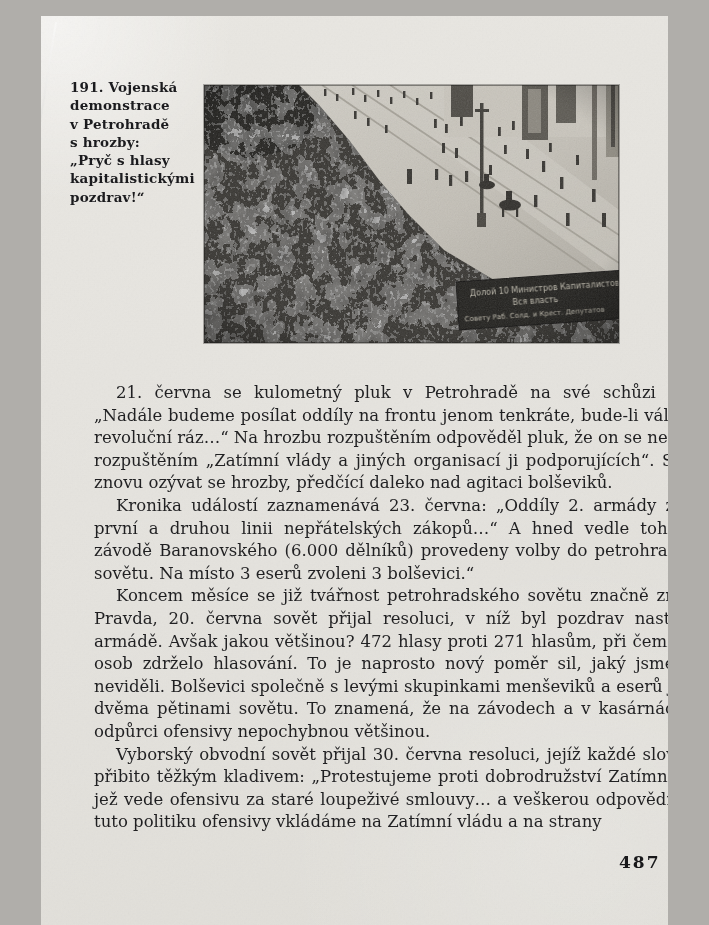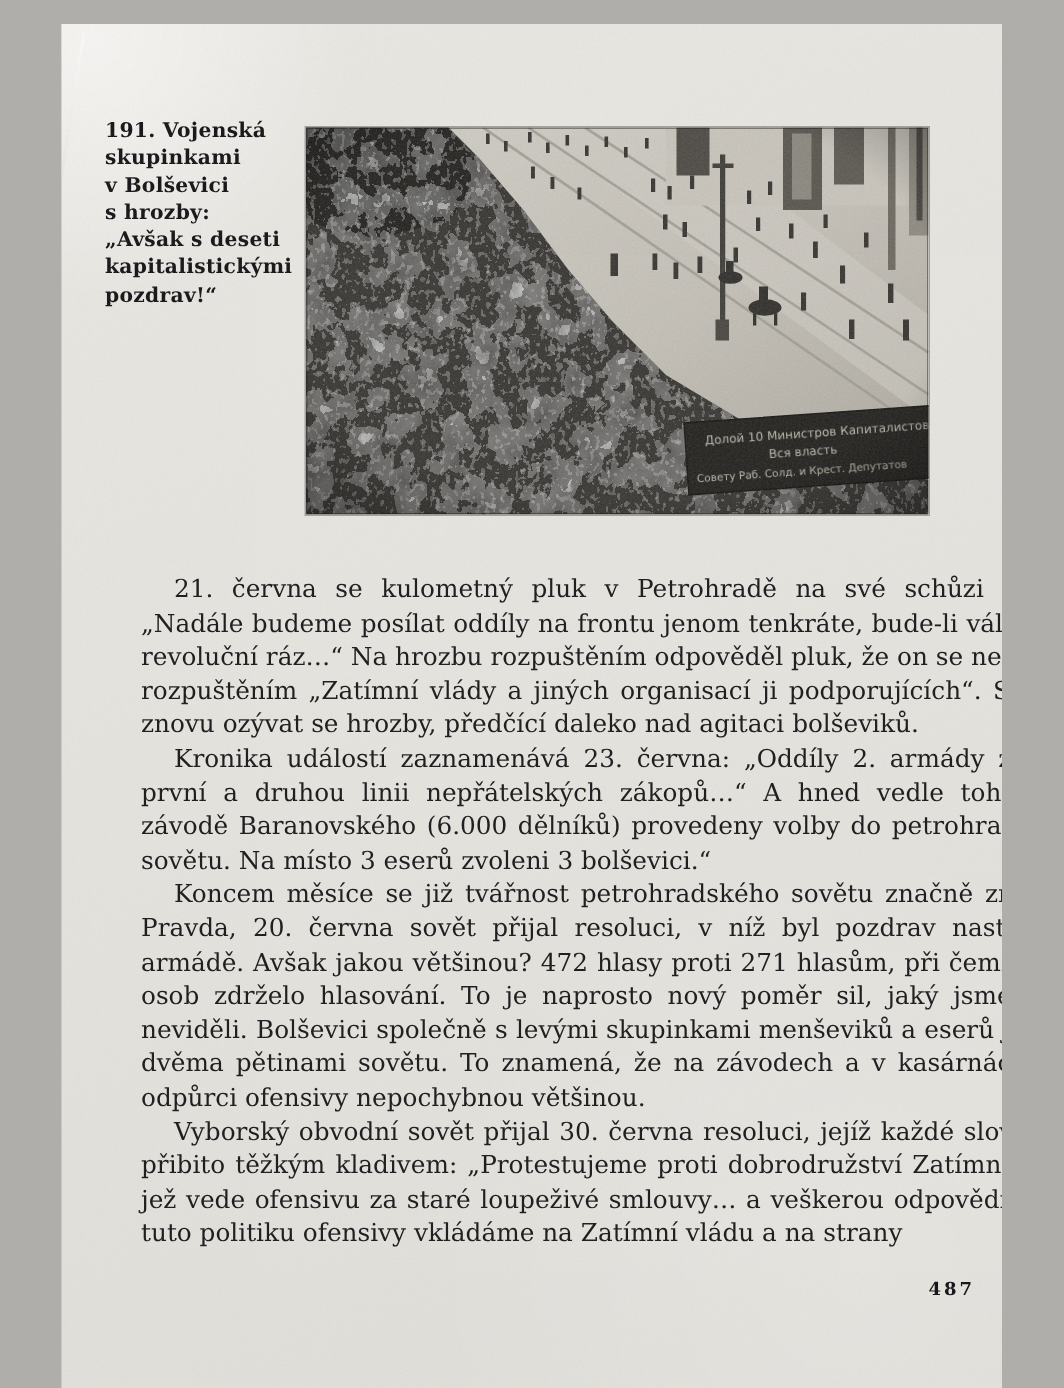--- a/index.html
+++ b/index.html
@@ -32,39 +32,39 @@
   }
   .photo svg{display:block;}
   .body-text{
     position:absolute;left:53px;top:366px;width:633px;
     font-size:16.5px;line-height:22.6px;
     text-align:justify;
   }
   .body-text p{margin:0;text-indent:22px;}
   .page-number{
     position:absolute;left:578px;top:836px;
-    font-size:12px;font-weight:bold;letter-spacing:2px;color:#141416;
+    font-size:17px;font-weight:bold;letter-spacing:2px;color:#141416;
   }
   .paper-grain{
     position:absolute;left:0;top:0;pointer-events:none;
   }
 </style>
 </head>
 <body>
 
 <div class="page">
 
   <div class="crease"></div>
 
   <aside class="caption">
     <div>191. Vojenská</div>
-    <div>skupinkami</div>
-    <div>v Bolševici</div>
+    <div>demonstrace</div>
+    <div>v Petrohradě</div>
     <div>s hrozby:</div>
-    <div>„Avšak s deseti</div>
+    <div>„Pryč s hlasy</div>
     <div>kapitalistickými</div>
     <div>pozdrav!“</div>
   </aside>
 
   <figure class="photo" role="img" aria-label="Černobílá fotografie vojenské demonstrace v ulicích Petrohradu: pochodující kolona vojáků a dav s tmavým transparentem">
     <svg viewBox="0 0 415 258" width="415" height="258" preserveAspectRatio="none">
       <defs>
         <linearGradient id="streetG" x1="0" y1="0" x2="1" y2="1">
           <stop offset="0" stop-color="#d3d0c8"></stop>
           <stop offset="0.55" stop-color="#c3bfb6"></stop>

